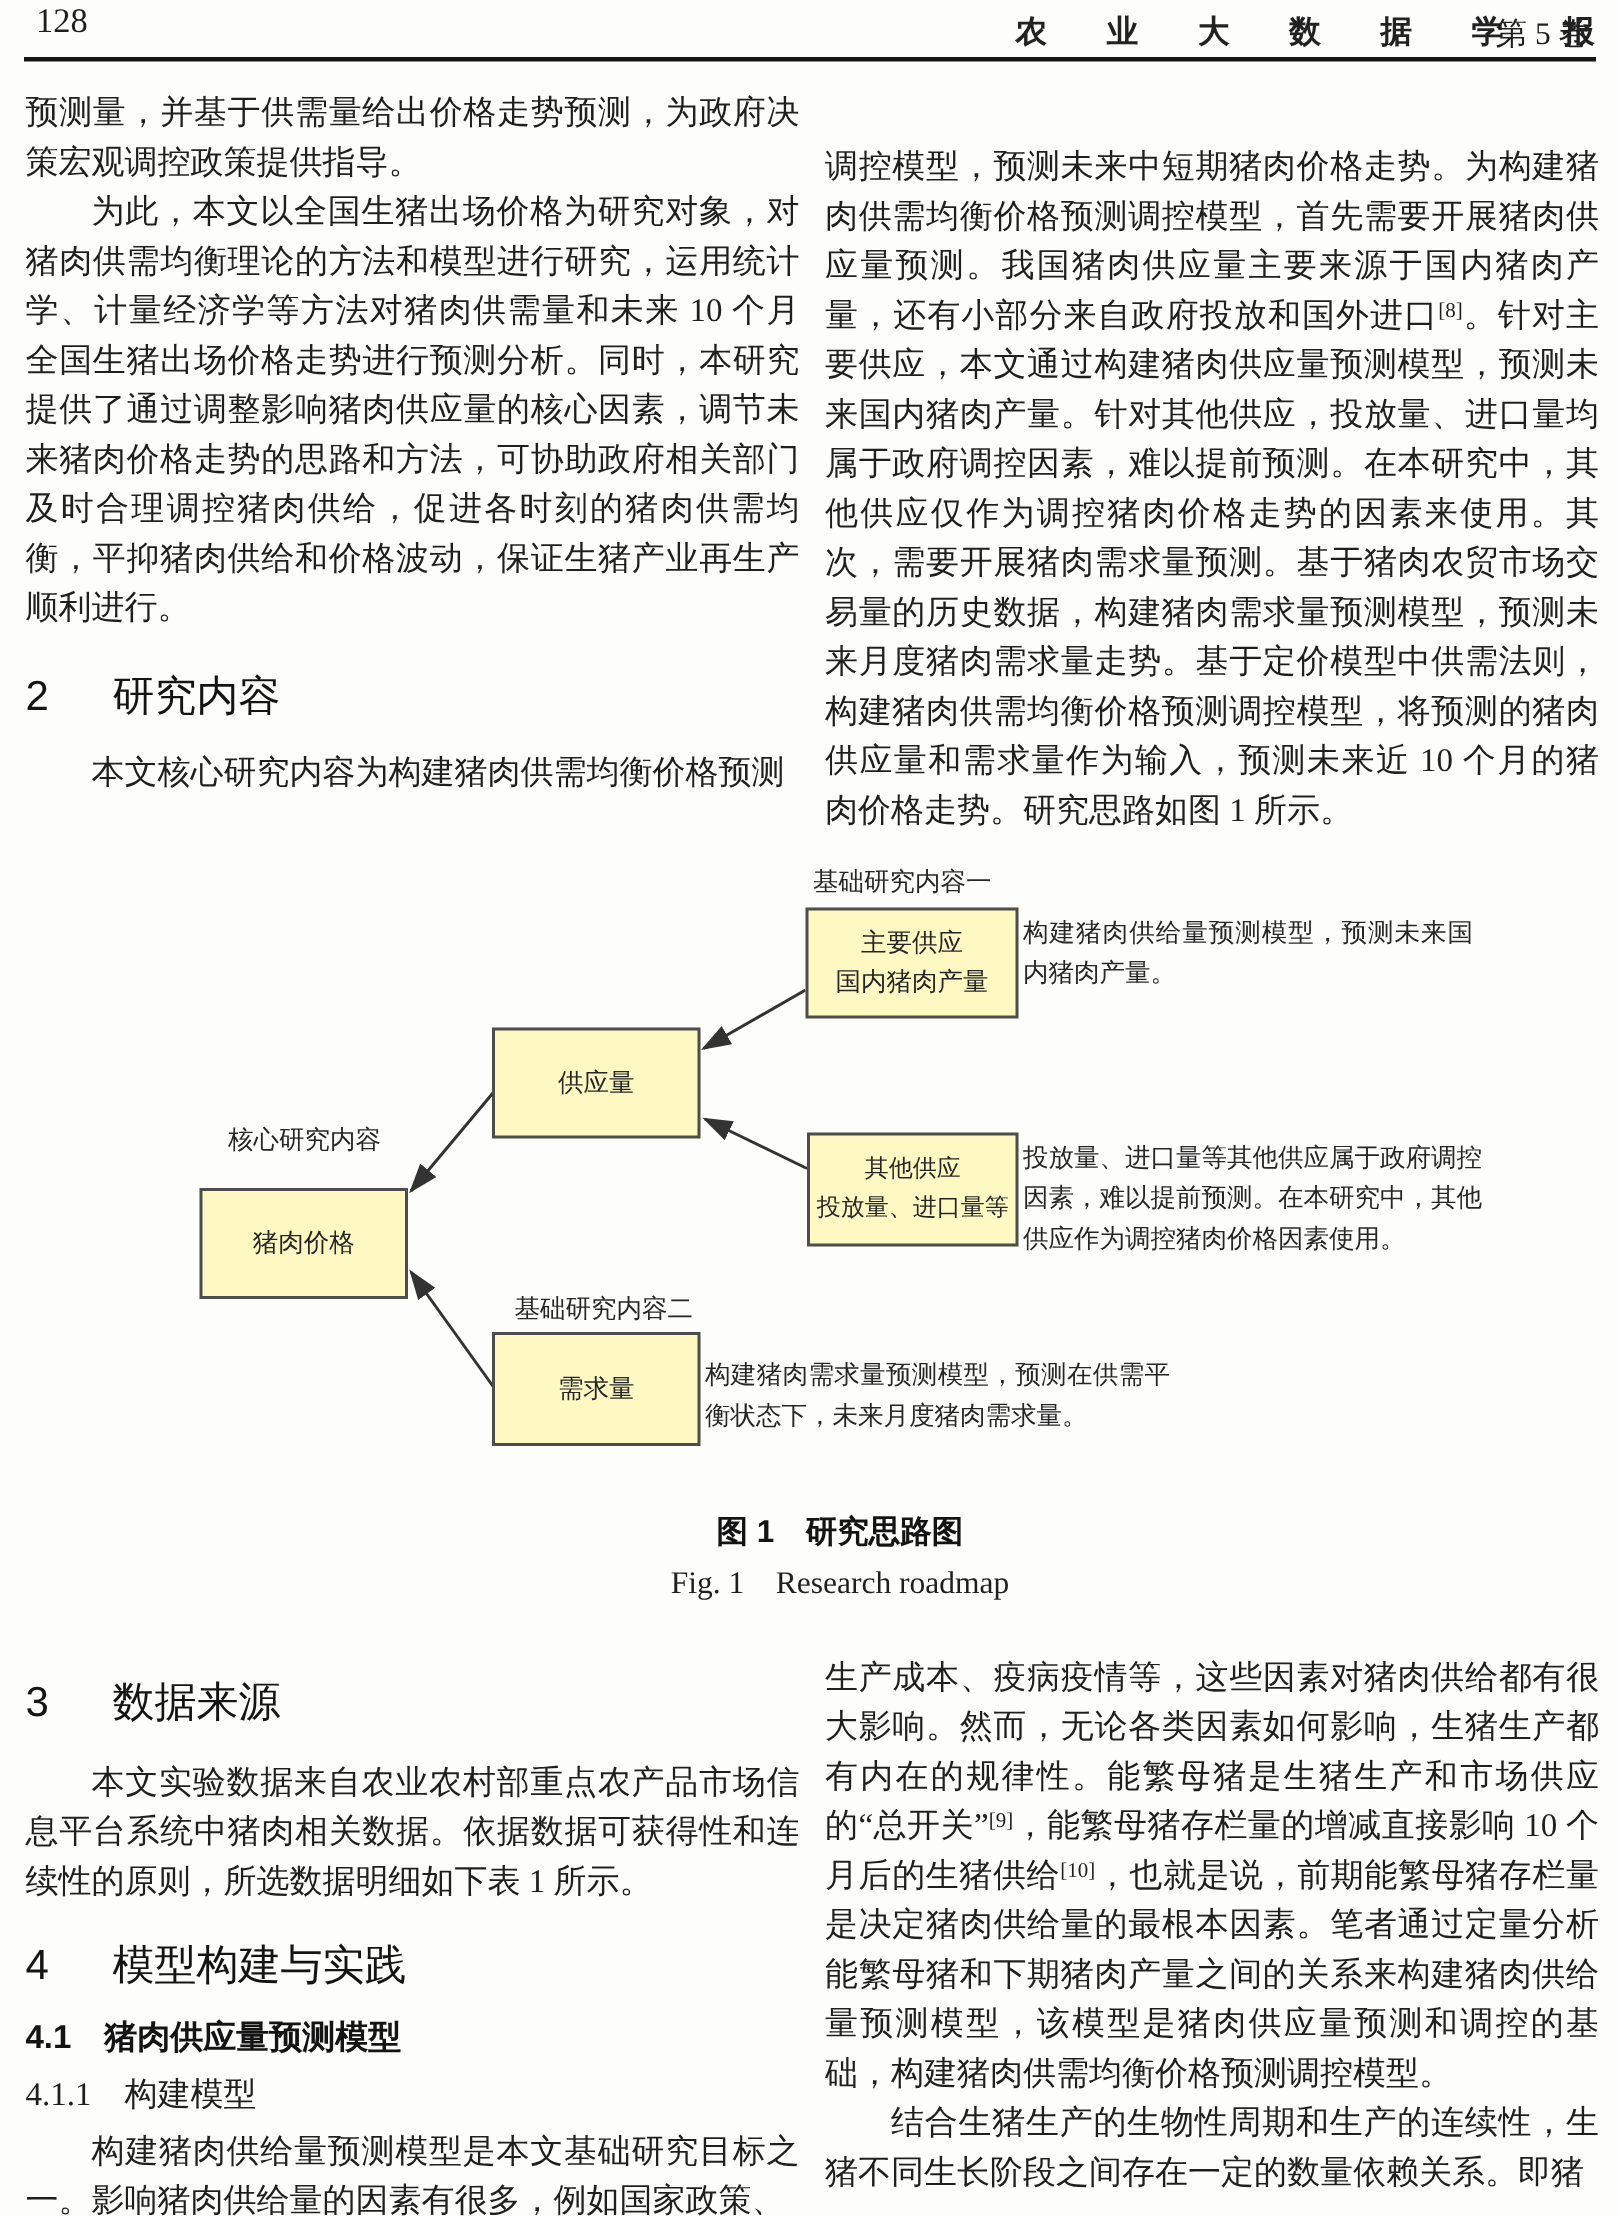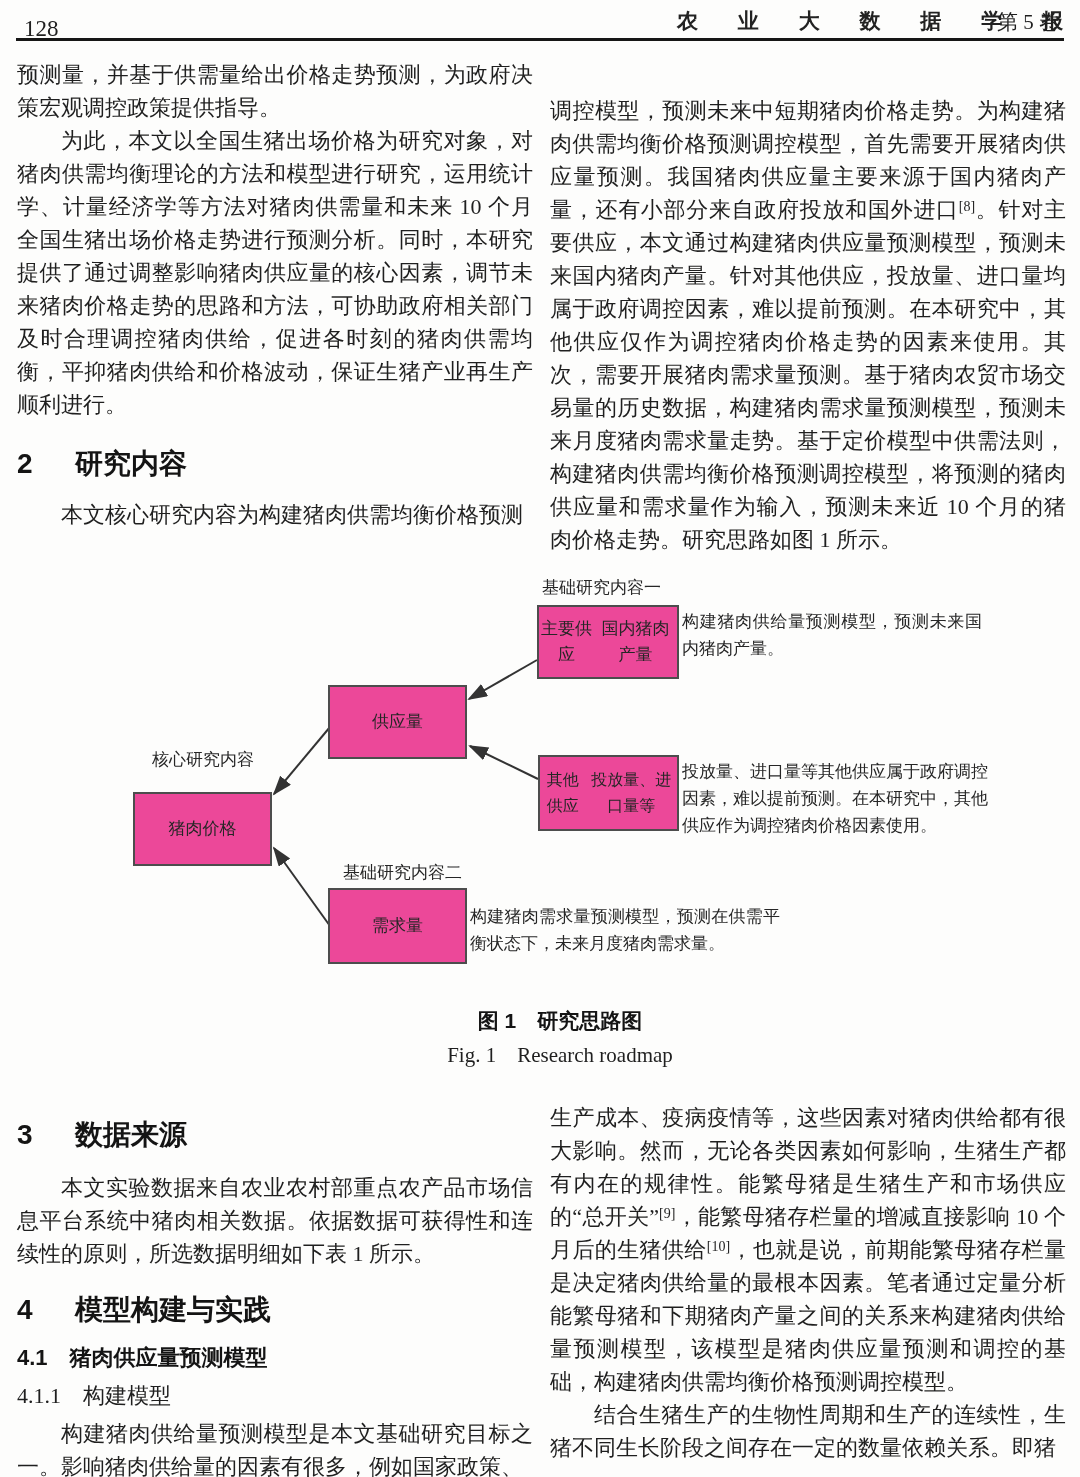--- a/index.html
+++ b/index.html
@@ -3,56 +3,56 @@
 <meta charset="utf-8">
 <style>
   html,body{margin:0;padding:0;}
   body{
     width:1080px;height:1477px;position:relative;overflow:hidden;
     background:#fdfdfc;color:#1f1f1f;
     font-family:"Liberation Serif","DejaVu Serif",serif;
   }
   
   .hdr{position:absolute;left:0;top:0;width:1080px;height:42px;}
-  .hdr-page{position:absolute;left:24px;top:16px;font-size:23px;}
+  .hdr-page{position:absolute;left:24px;top:1px;font-size:23px;}
   .hdr-title{position:absolute;left:0;top:7px;width:1080px;text-align:right;
     font-family:"Liberation Sans","DejaVu Sans",sans-serif;
     font-weight:bold;font-size:21px;letter-spacing:17px;color:#222;}
   .hdr-vol{position:absolute;right:20px;top:8px;font-size:21px;}
   .hdr-rule{position:absolute;left:16px;top:38px;width:1048px;height:3px;background:#161616;}
 
   
   .col{position:absolute;width:516px;font-size:22px;line-height:33px;
     text-align:justify;text-align-last:left;}
   .col p{margin:0;}
   .indent{text-indent:2em;}
   sup.ref{font-size:14px;line-height:0;vertical-align:6px;}
 
   .col-left-top{left:17px;top:58px;}
   .col-right-top{left:550px;top:58px;margin-top:36px;}
   .col-left-bot{left:17px;top:1096px;}
   .col-right-bot{left:550px;top:1101px;}
 
   
-  .h1{font-family:"Liberation Sans","DejaVu Sans",sans-serif;font-weight:bold;
+  .h1{font-family:"Liberation Sans","DejaVu Sans",sans-serif;font-weight:normal;
     font-size:28px;color:#141414;line-height:34px;text-align-last:left;text-align:right;}
   .h1 .num{display:inline-block;min-width:58px;}
   .h1-s2{margin:26px 0 17px 0;}
   .h1-s3{margin:22px 0 19px 0;}
   .h1-s4{margin:23px 0 16px 0;}
   .h2{font-family:"Liberation Sans","DejaVu Sans",sans-serif;font-weight:bold;
     font-size:22px;color:#141414;line-height:30px;margin:8px 0 8px 0;text-align:left;}
   .h3{font-size:22px;line-height:30px;margin:4px 0 6px 0;text-align:left;}
 
   
   .fig{position:absolute;left:0;top:560px;width:1080px;height:445px;
     font-size:17px;color:#262626;}
   .fig svg{position:absolute;left:0;top:0;}
-  .fbox{position:absolute;border:2px solid #4d4d4d;background:#ec4899;
-    display:flex;flex-direction:row;align-items:center;justify-content:center;
+  .fbox{position:absolute;border:2px solid #4d4d4d;background:#fef9c3;
+    display:flex;flex-direction:column;align-items:center;justify-content:center;
     text-align:center;line-height:26px;}
   .flabel{position:absolute;white-space:nowrap;}
   .fann{position:absolute;line-height:27px;text-align:justify;text-align-last:left;}
 
   .cap{position:absolute;left:0;width:1080px;text-align:center;padding-left:20px;}
   .cap-zh{top:1007px;font-family:"Liberation Sans","DejaVu Sans",sans-serif;
     font-weight:bold;font-size:21px;color:#141414;}
   .cap-en{top:1041px;font-size:21px;}
 </style>
 </head>

